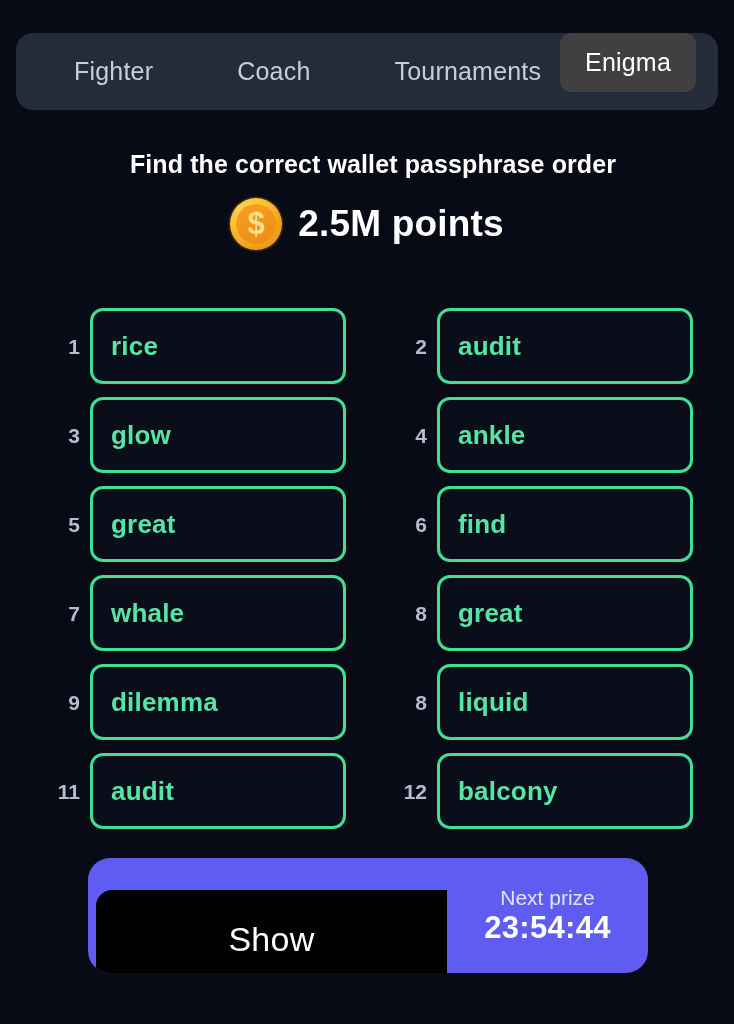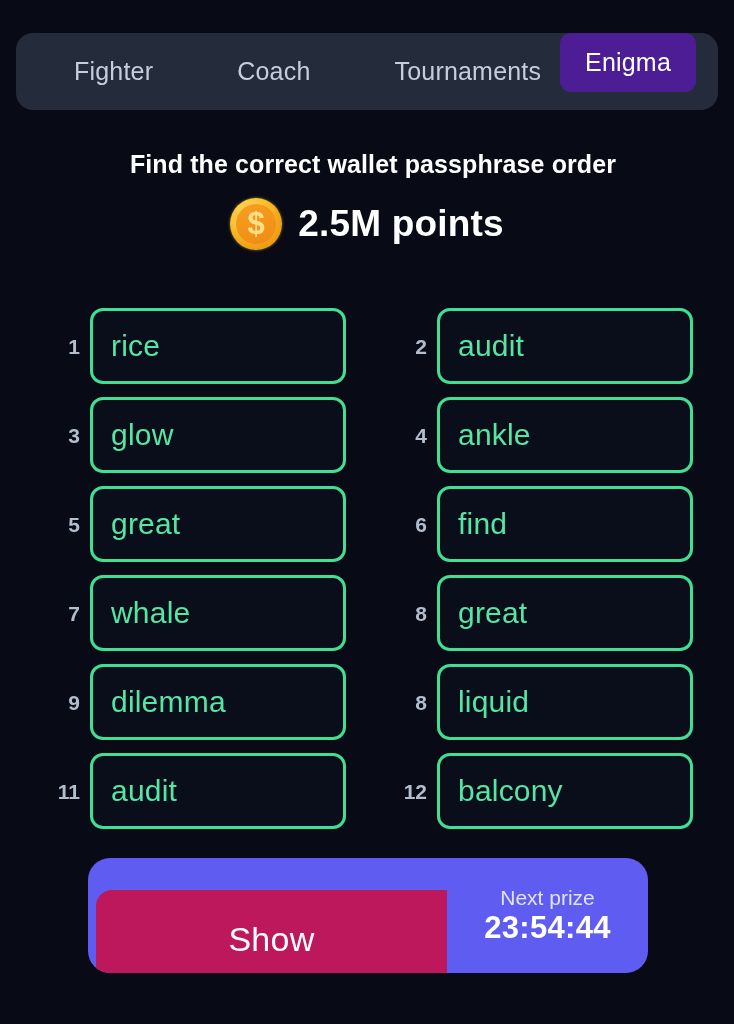--- a/index.html
+++ b/index.html
@@ -43,21 +43,21 @@
     background: transparent;
     border: none;
     font-family: "Liberation Sans", sans-serif;
     cursor: pointer;
   }
   .tab.spacer-left { margin-left: 18px; }
   .tab.t2 { margin-left: 48px; }
   .tab.t3 { margin-left: 48px; }
   .tab.active {
     margin-left: auto;
-    background: #4c1d95;
+    background: #404040;
     color: #ffffff;
     border-radius: 11px;
     height: 59px;
     display: flex;
     align-items: center;
     justify-content: center;
     padding: 0 25px;
     font-weight: 400;
   }
 
@@ -154,22 +154,22 @@
     border: 3px solid #3fe093;
     border-radius: 13px;
     background: #0a0e1b;
     display: flex;
     align-items: center;
     padding-left: 18px;
     cursor: pointer;
   }
   .word {
     color: #55e6a4;
-    font-size: 30px;
-    font-weight: normal;
+    font-size: 26px;
+    font-weight: bold;
     letter-spacing: .2px;
     line-height: 1;
   }
 
   
   .actionbar {
     position: absolute;
     left: 88px;
     top: 858px;
     width: 560px;
@@ -177,21 +177,21 @@
     background: #5f5cf2;
     border-radius: 22px;
     display: flex;
     align-items: center;
     overflow: hidden;
   }
   .show-btn {
     width: 351px;
     height: 99px;
     margin-left: 8px;
-    background: #be185d;
+    background: #000000;
     border-radius: 16px 0 0 16px;
     display: flex;
     align-items: center;
     justify-content: center;
     border: none;
     cursor: pointer;
     font-family: "Liberation Sans", sans-serif;
     margin-top: 47px;
   }
   .show-label {

